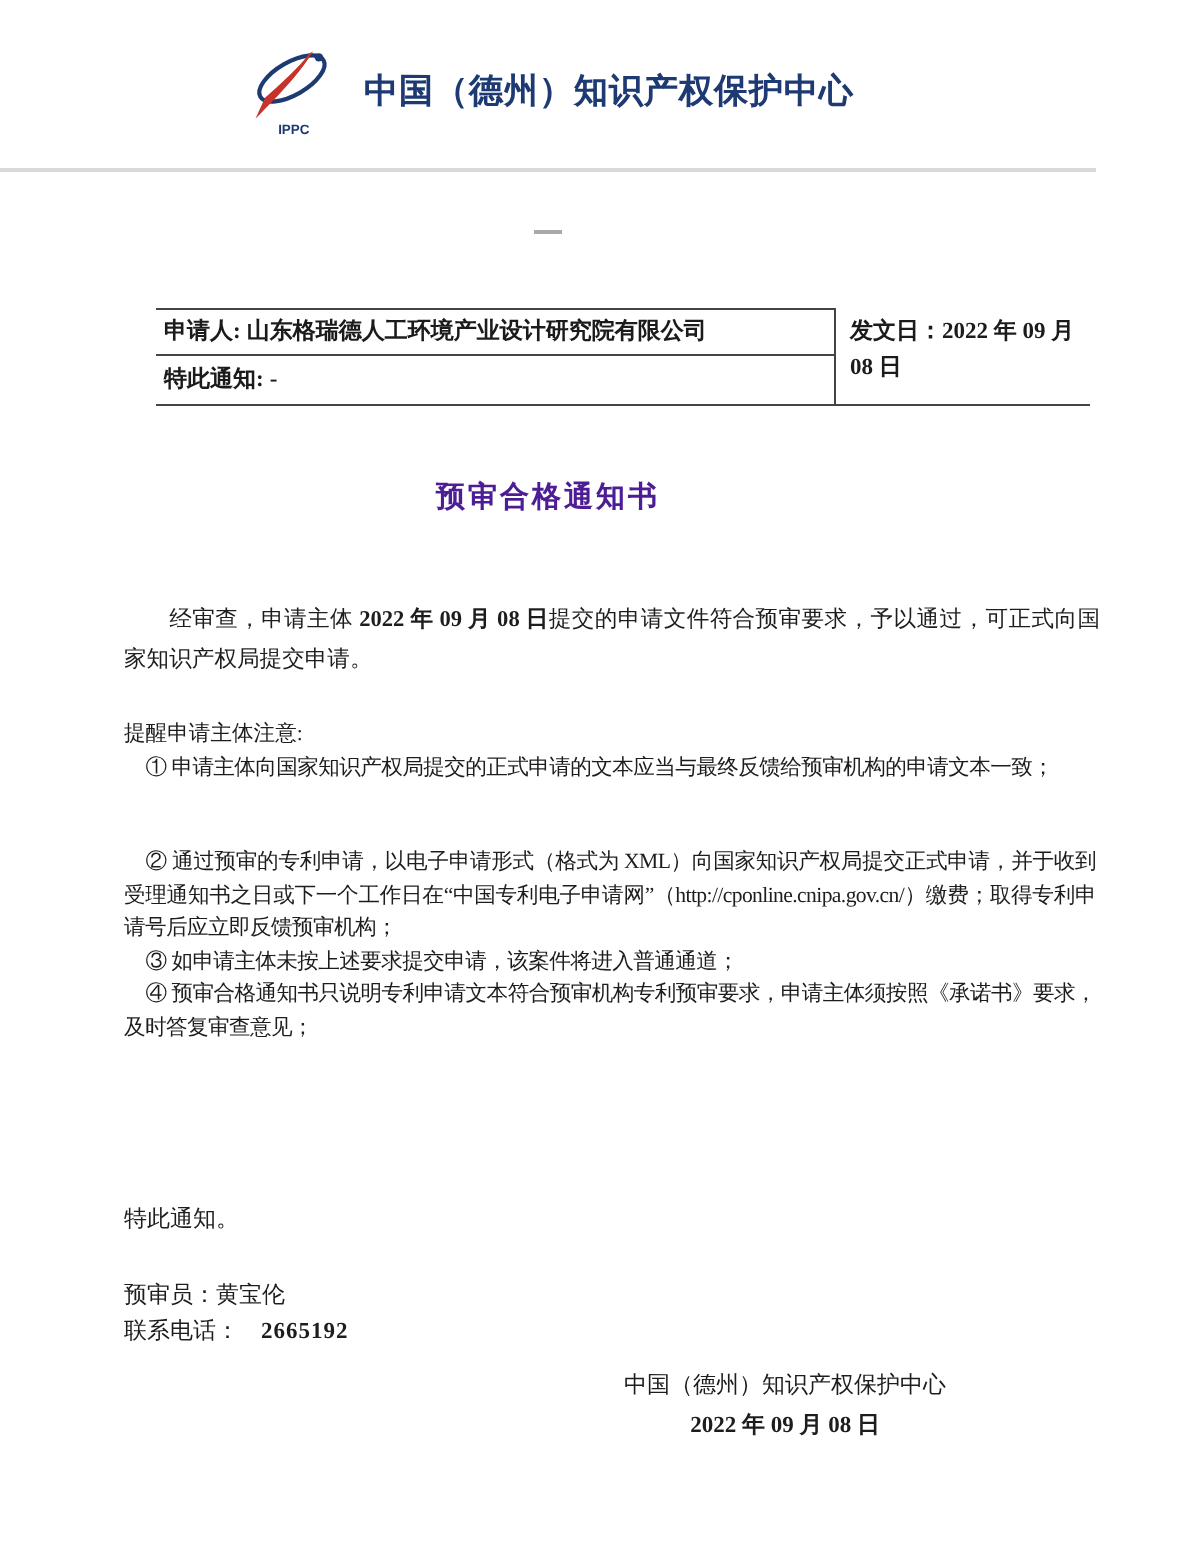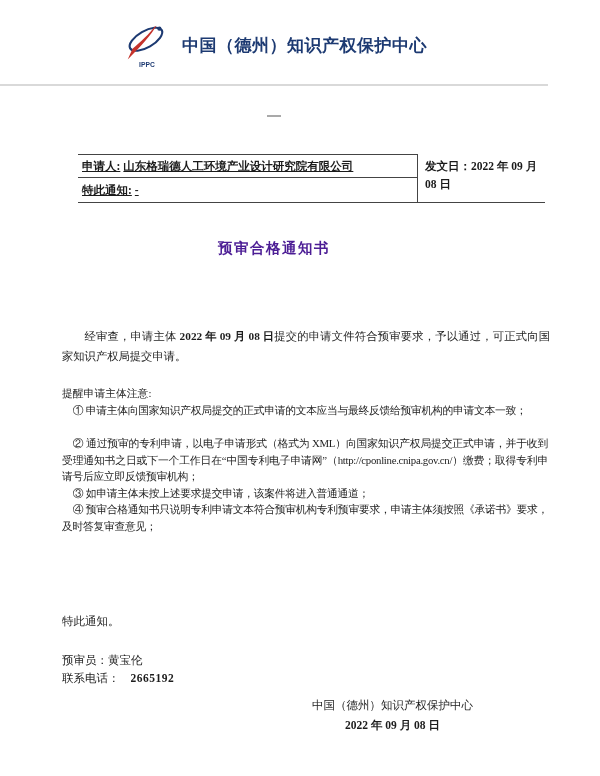--- a/index.html
+++ b/index.html
@@ -38,51 +38,51 @@
     margin:37px 0 0 78px;
     width:467px;
     font-size:11.5px; font-weight:bold; color:#1b1b1b;
   }
   .t-top { display:flex; border-bottom:1px solid #444; }
   .t-left {
     width:340px;
     border-top:1px solid #444;
     border-right:1px solid #444;
   }
-  .t-row { height:24px; line-height:24px; padding-left:4px; white-space:nowrap; overflow:hidden;text-decoration:underline; }
+  .t-row { height:24px; line-height:24px; padding-left:4px; white-space:nowrap; overflow:hidden; }
   .t-row.r1 { border-bottom:1px solid #444; height:23px; line-height:23px; }
   .t-right { flex:1; padding:3px 2px 0 7px; line-height:18px; }
   .t-full { border-bottom:1px solid #444; }
   .t-full.last { border-bottom:1.5px solid #333; }
   .lbl { margin-right:3px; }
 
   
   .doc-title {
     margin-top:36px; text-align:center;
     font-size:14.5px; font-weight:bold; letter-spacing:1.5px; color:#4c1d95;
   }
   .body-par {
-    margin:68px 50px 0 62px;
+    margin:42px 50px 0 62px;
     width:488px;
     font-size:11.3px; line-height:20px;
     text-align:justify; text-indent:2em;
   }
   .body-par .date-strong { font-weight:bold; }
 
   .notes-heading {
     margin:19px 0 0 62px;
     font-size:10.8px; line-height:16.5px;
   }
   .notes { margin:0 52px 0 62px; width:486px; }
   .notes p {
     font-size:10.8px; line-height:16.5px;
     letter-spacing:-0.3px;
     text-align:justify; text-indent:1em;
   }
-  .notes p.gap-above { margin-top:17px; }
+  .notes p.gap-above { margin-top:31px; }
 
   .closing { margin:80px 0 0 62px; font-size:11.5px; }
 
   .examiner-block { margin:22px 0 0 62px; font-size:11.5px; line-height:18px; }
   .phone-number { font-weight:bold; margin-left:11px; letter-spacing:0.5px; }
 
   .signature {
     width:max-content;
     margin:8px 75px 0 auto;
     text-align:center;

